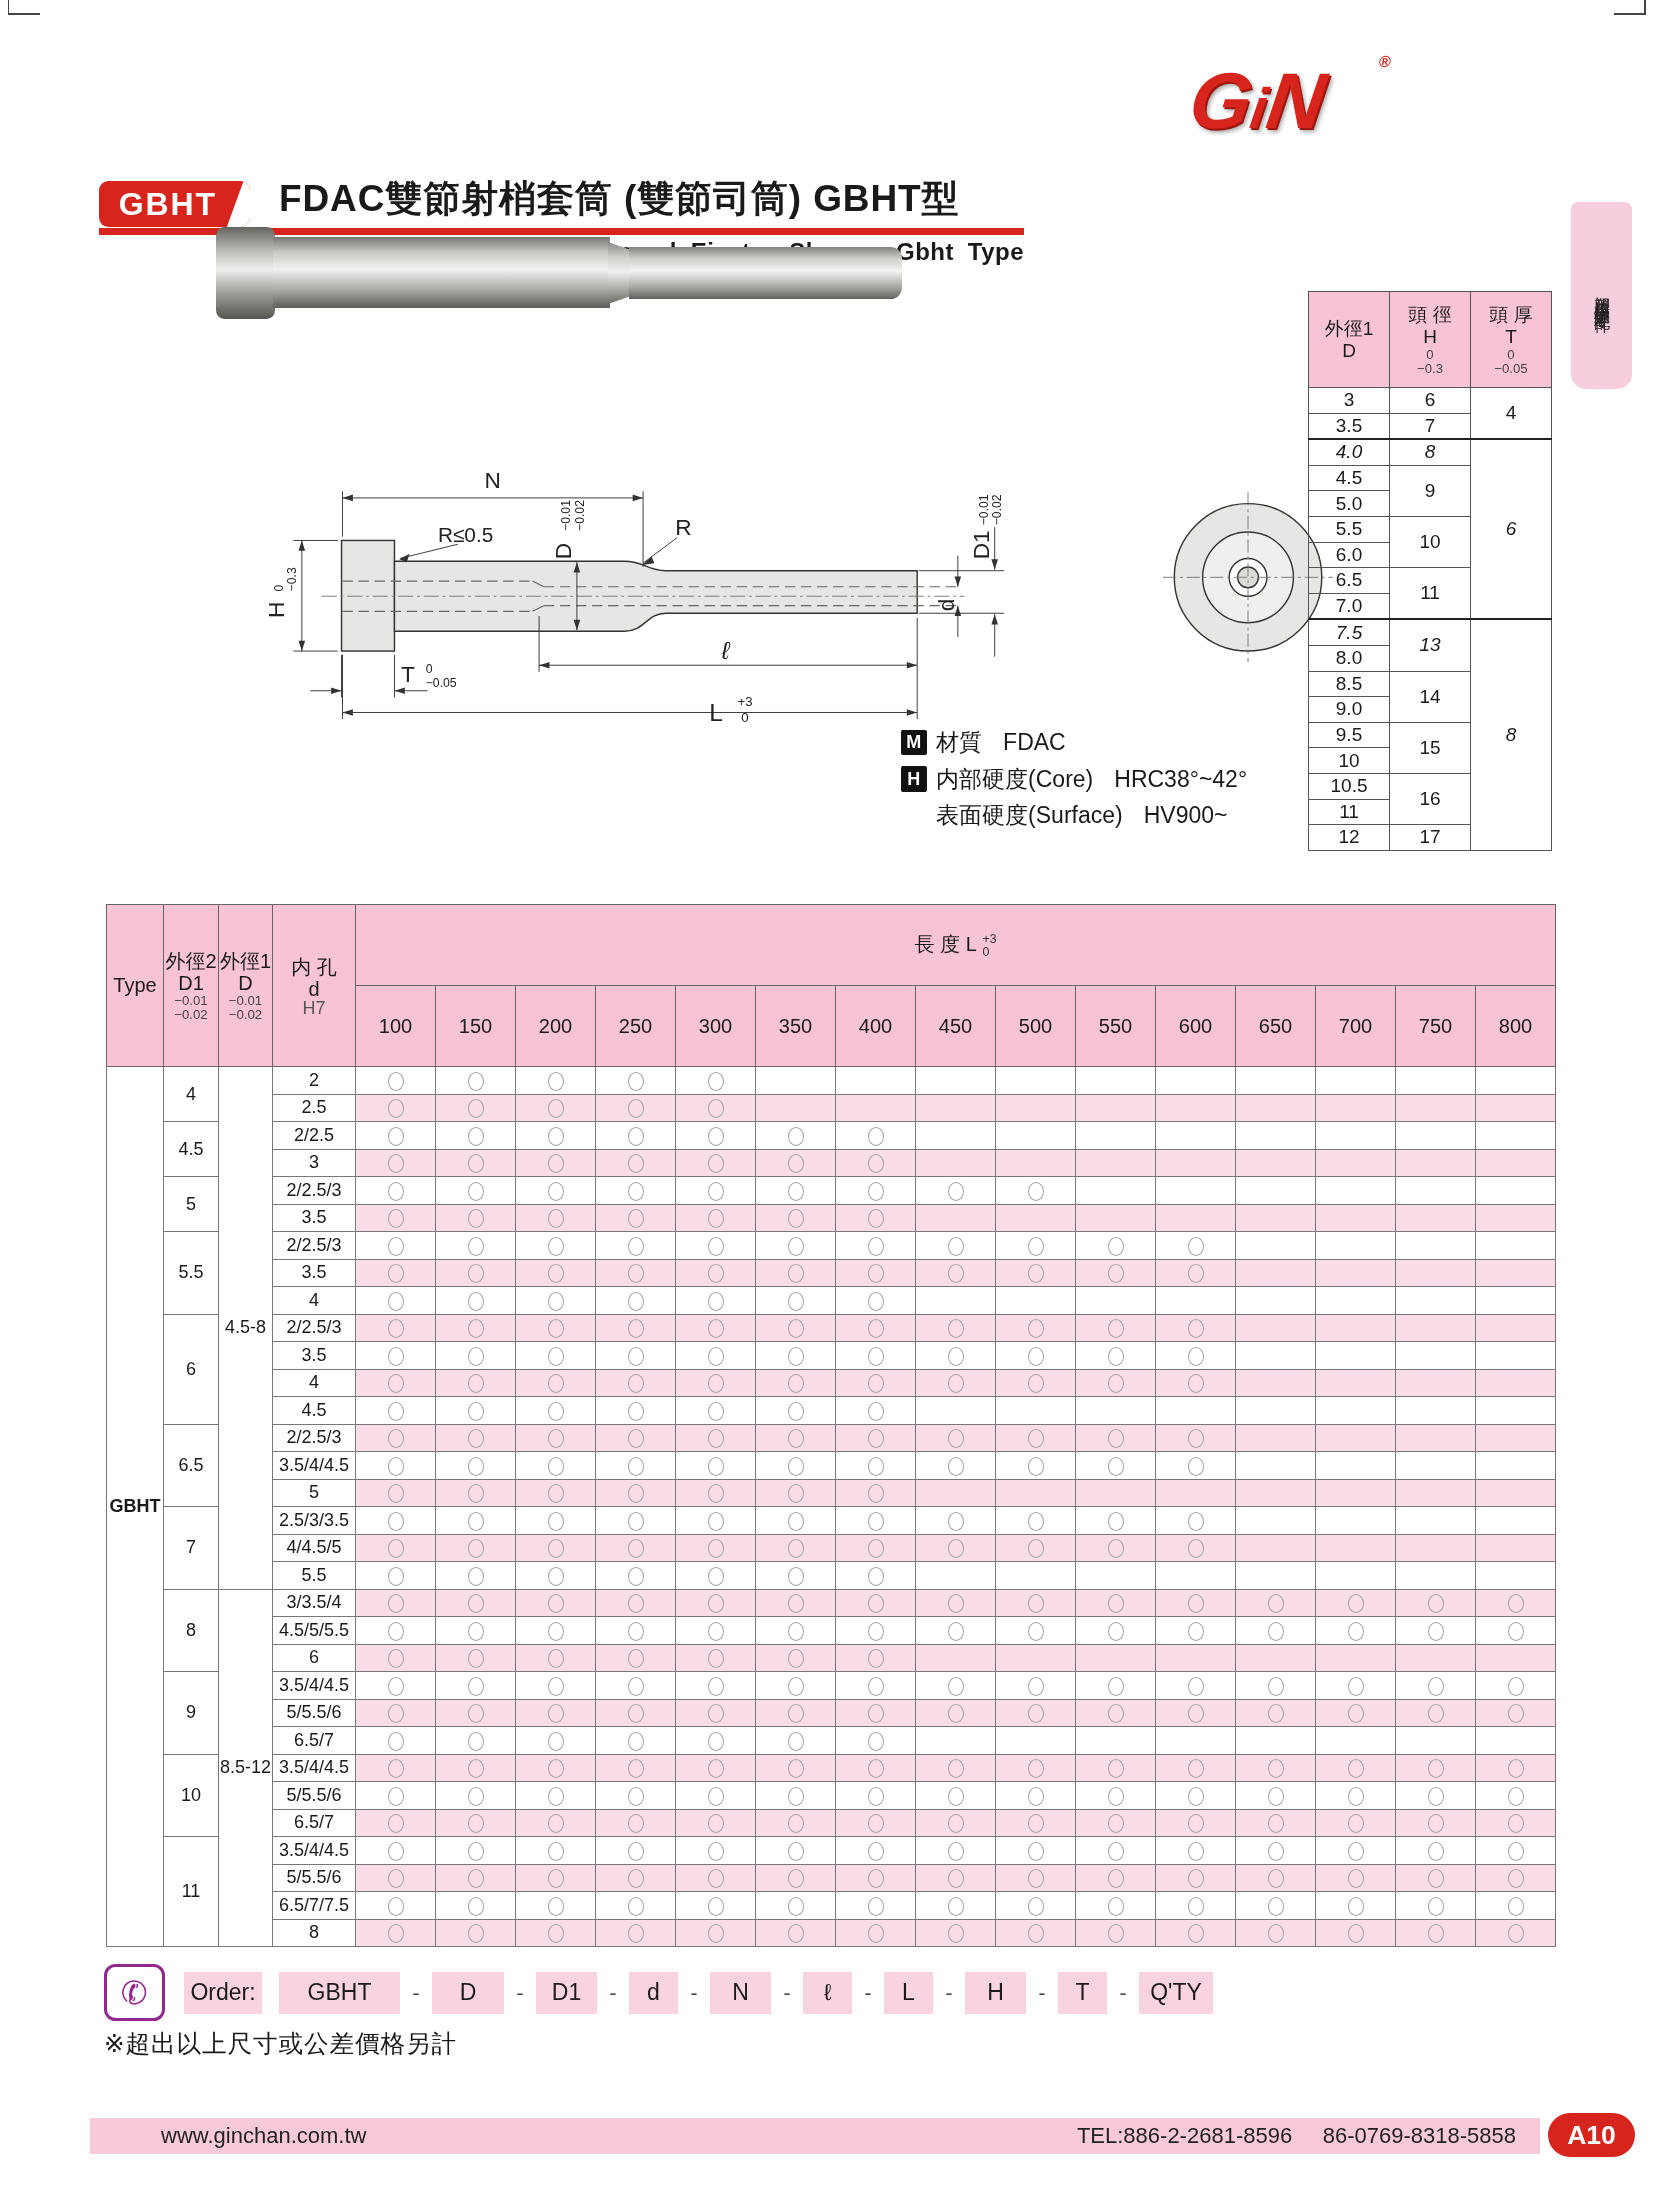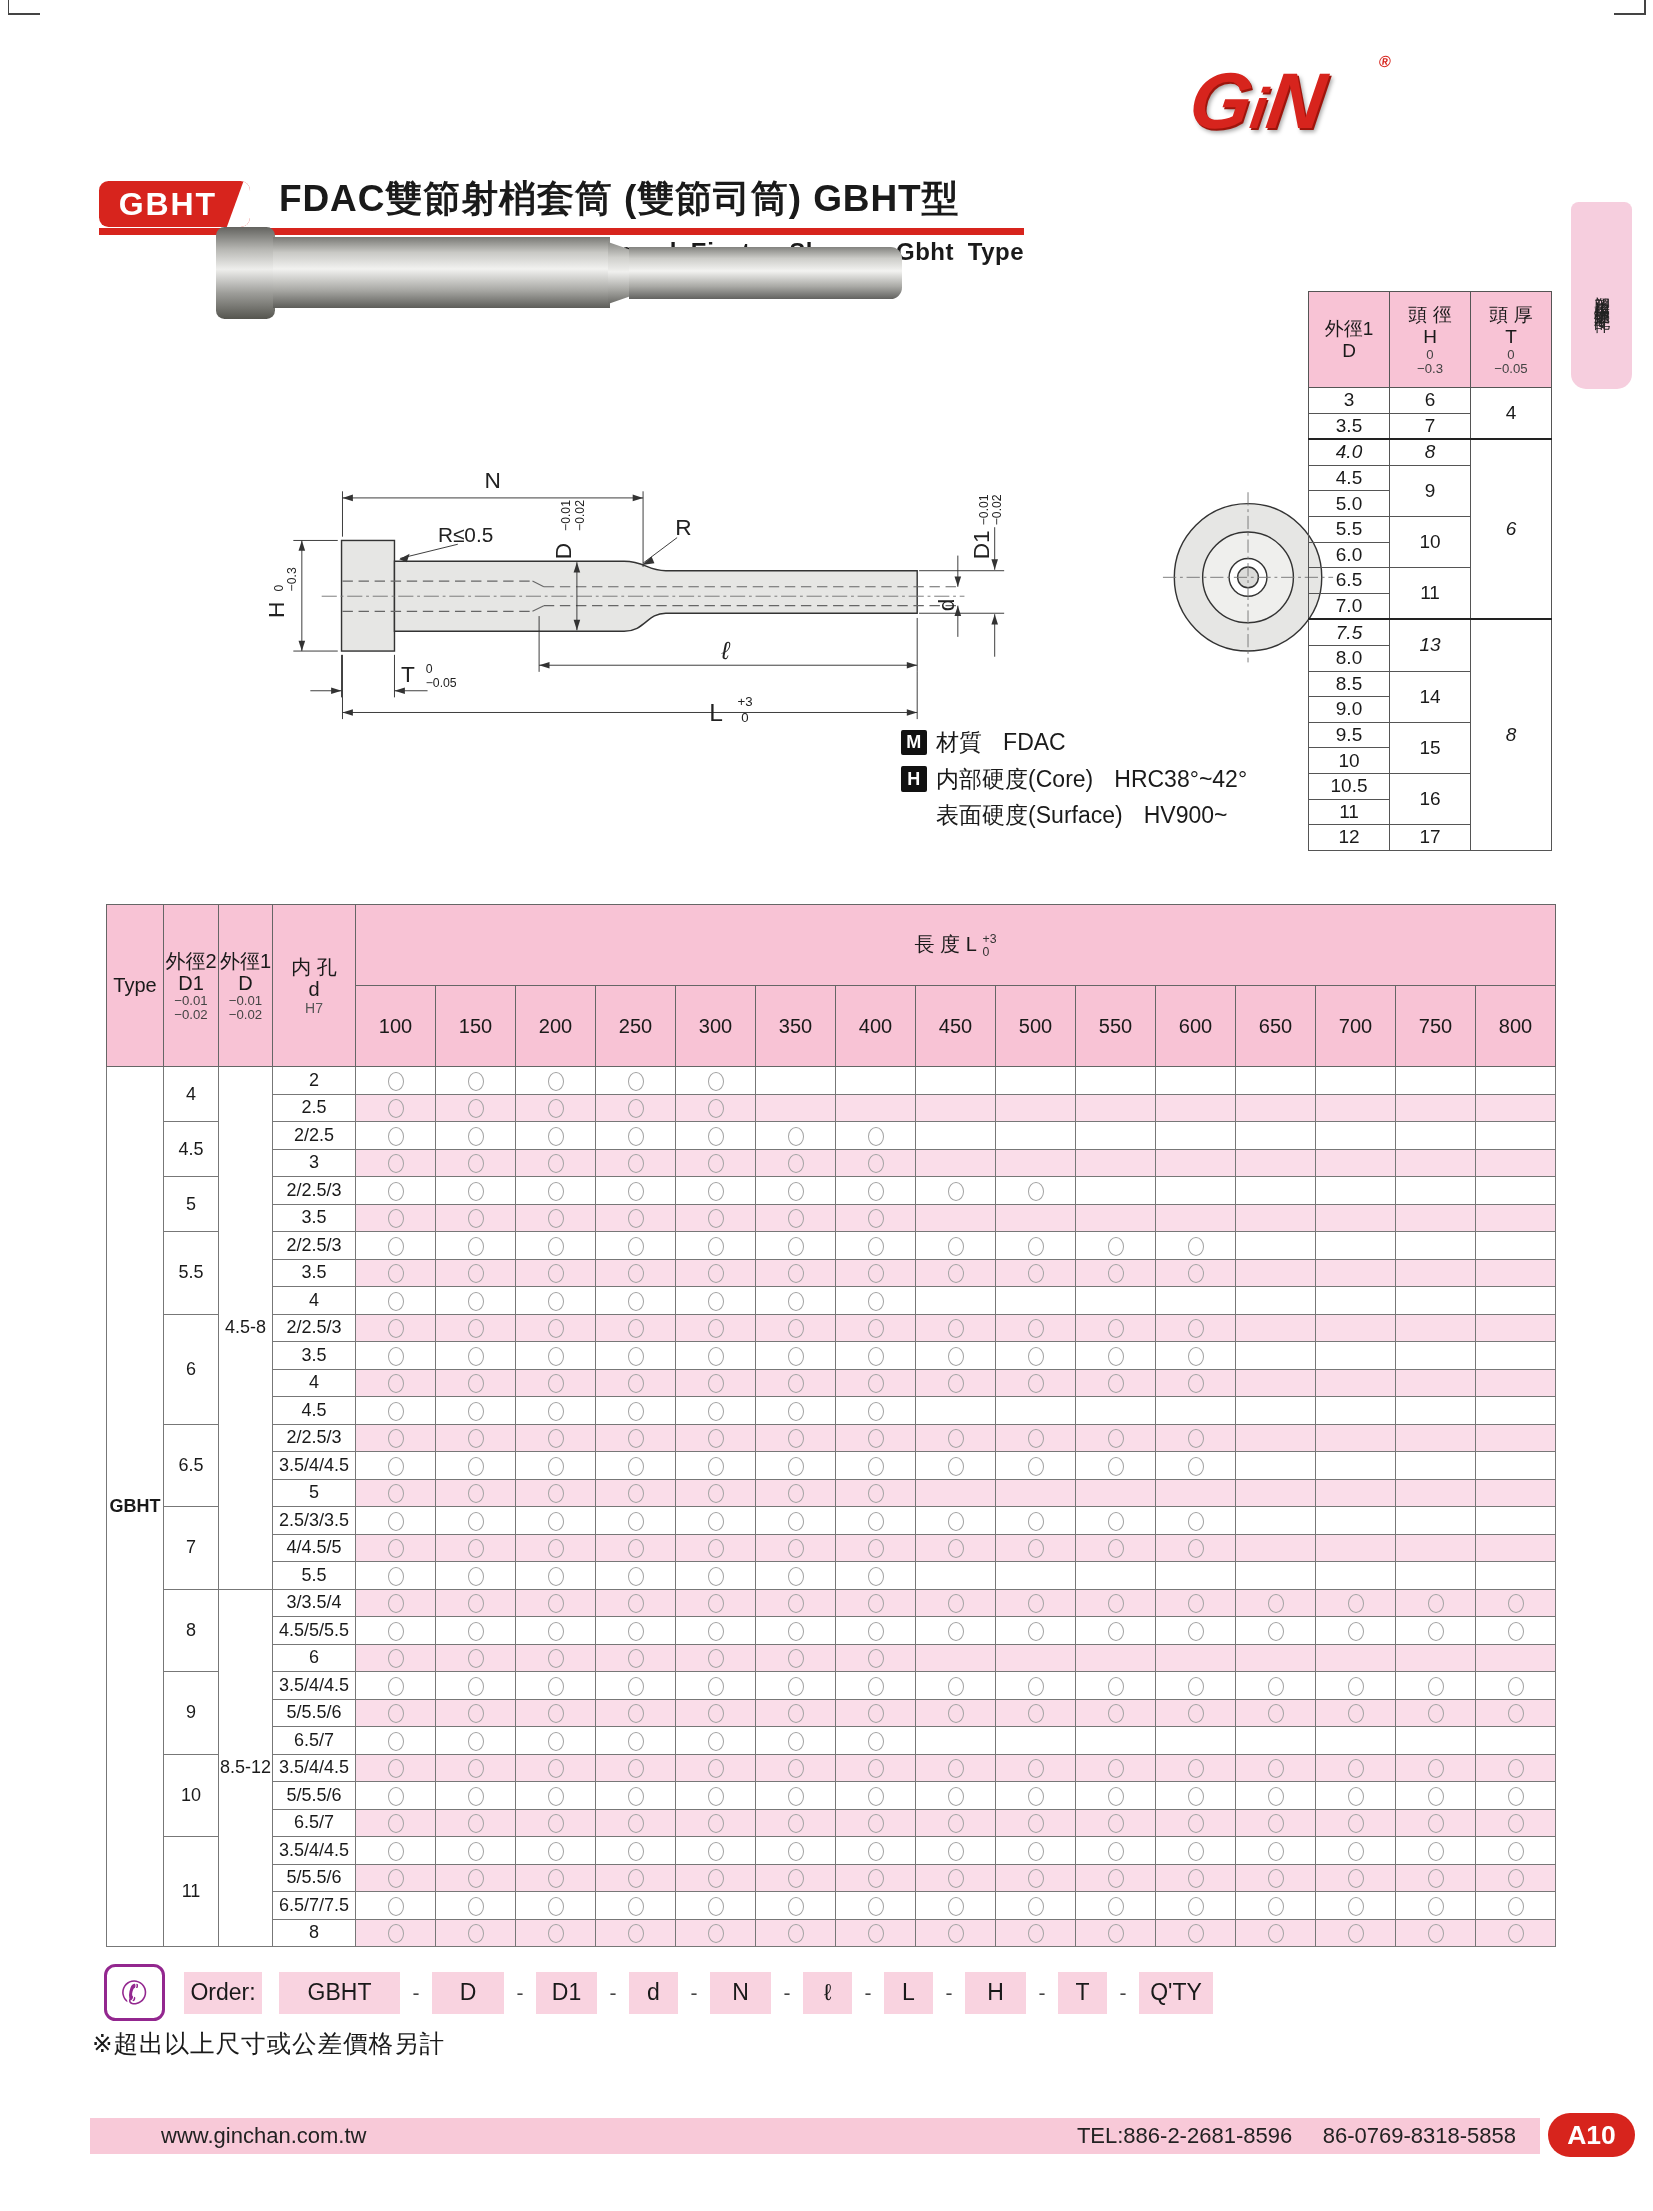--- a/index.html
+++ b/index.html
@@ -57,21 +57,21 @@
   
   table{border-collapse:collapse;table-layout:fixed;}
   th,td{padding:0;text-align:center;vertical-align:middle;}
 
   .head-table{position:absolute;left:1308px;top:291px;width:244px;border:1.9px solid #333;}
   .head-table th{background:var(--pink-head);border:0.9px solid #555;height:95px;font-weight:normal;font-size:19px;}
   .head-table td{border:0.9px solid #555;height:24.6px;font-size:19px;}
   .head-table tr.tsep td{border-top:2.4px solid #222;font-style:italic;}
   .hstack{display:flex;flex-direction:column;line-height:22px;}
   .hstack .tol{font-size:13.2px;color:#444;line-height:14px;}
-  .hstack .sub{font-size:14px;color:#555;line-height:16px;}
+  .hstack .sub{font-size:18px;color:#555;line-height:16px;}
 
   .main-table{position:absolute;left:106px;top:904px;width:1446px;border:1.9px solid #333;}
   .main-table th{background:var(--pink-head);border:0.9px solid #666;font-weight:normal;font-size:20px;height:80px;}
   .main-table td{border:0.9px solid #777;height:26.5px;font-size:18px;}
   .main-table tr.gsep td{border-top:1.9px solid #333;}
   .typecell{font-weight:bold;font-size:22px;background:#fff;}
   .lenh{font-size:23px;}
   .tolstack{display:inline-flex;flex-direction:column;font-size:12.3px;color:#333;vertical-align:middle;
             margin-left:5.7px;line-height:13.2px;text-align:left;}
   .tolstack i{font-style:normal;}
@@ -79,21 +79,21 @@
   .circ{display:inline-block;width:14px;height:17px;border:1.4px solid #a3a3a3;border-radius:50%;
         vertical-align:middle;}
 
   
   .order-row{position:absolute;left:104px;top:1963px;height:59px;display:flex;align-items:center;}
   .phone-box{width:55px;height:51px;border:3.3px solid var(--purple);border-radius:11.4px;background:#fff;
              display:flex;align-items:center;justify-content:center;margin-right:19px;}
   .phone-box span{font-size:32px;color:var(--purple);transform:rotate(-12deg);}
   .chip{background:#f9d3e0;height:42px;display:flex;align-items:center;justify-content:center;font-size:23px;}
   .chip-sep{width:32px;text-align:center;font-size:21px;color:#444;flex:0 0 auto;}
-  .note{position:absolute;left:92px;top:2027px;font-size:24.6px;letter-spacing:0.9px;}
+  .note{position:absolute;left:104px;top:2027px;font-size:24.6px;letter-spacing:0.9px;}
   .footer-bar{position:absolute;left:90px;top:2118px;width:1450px;height:36px;background:#f8c9d8;
               display:flex;align-items:center;justify-content:space-between;
               padding:0 24px 0 71px;box-sizing:border-box;font-size:22px;color:#222;}
   .page-no{position:absolute;left:1548px;top:2113px;width:87px;height:44px;background:var(--accent);
            color:#fff;font-size:26.5px;font-weight:bold;display:flex;align-items:center;justify-content:center;border-radius:22px;}
 </style>
 </head>
 <body>
 
 <div class="page" style="--accent: #d7241d; --pink-head: #f8c3d5; --pink-row: #fadde9; --purple: #93278f;">

